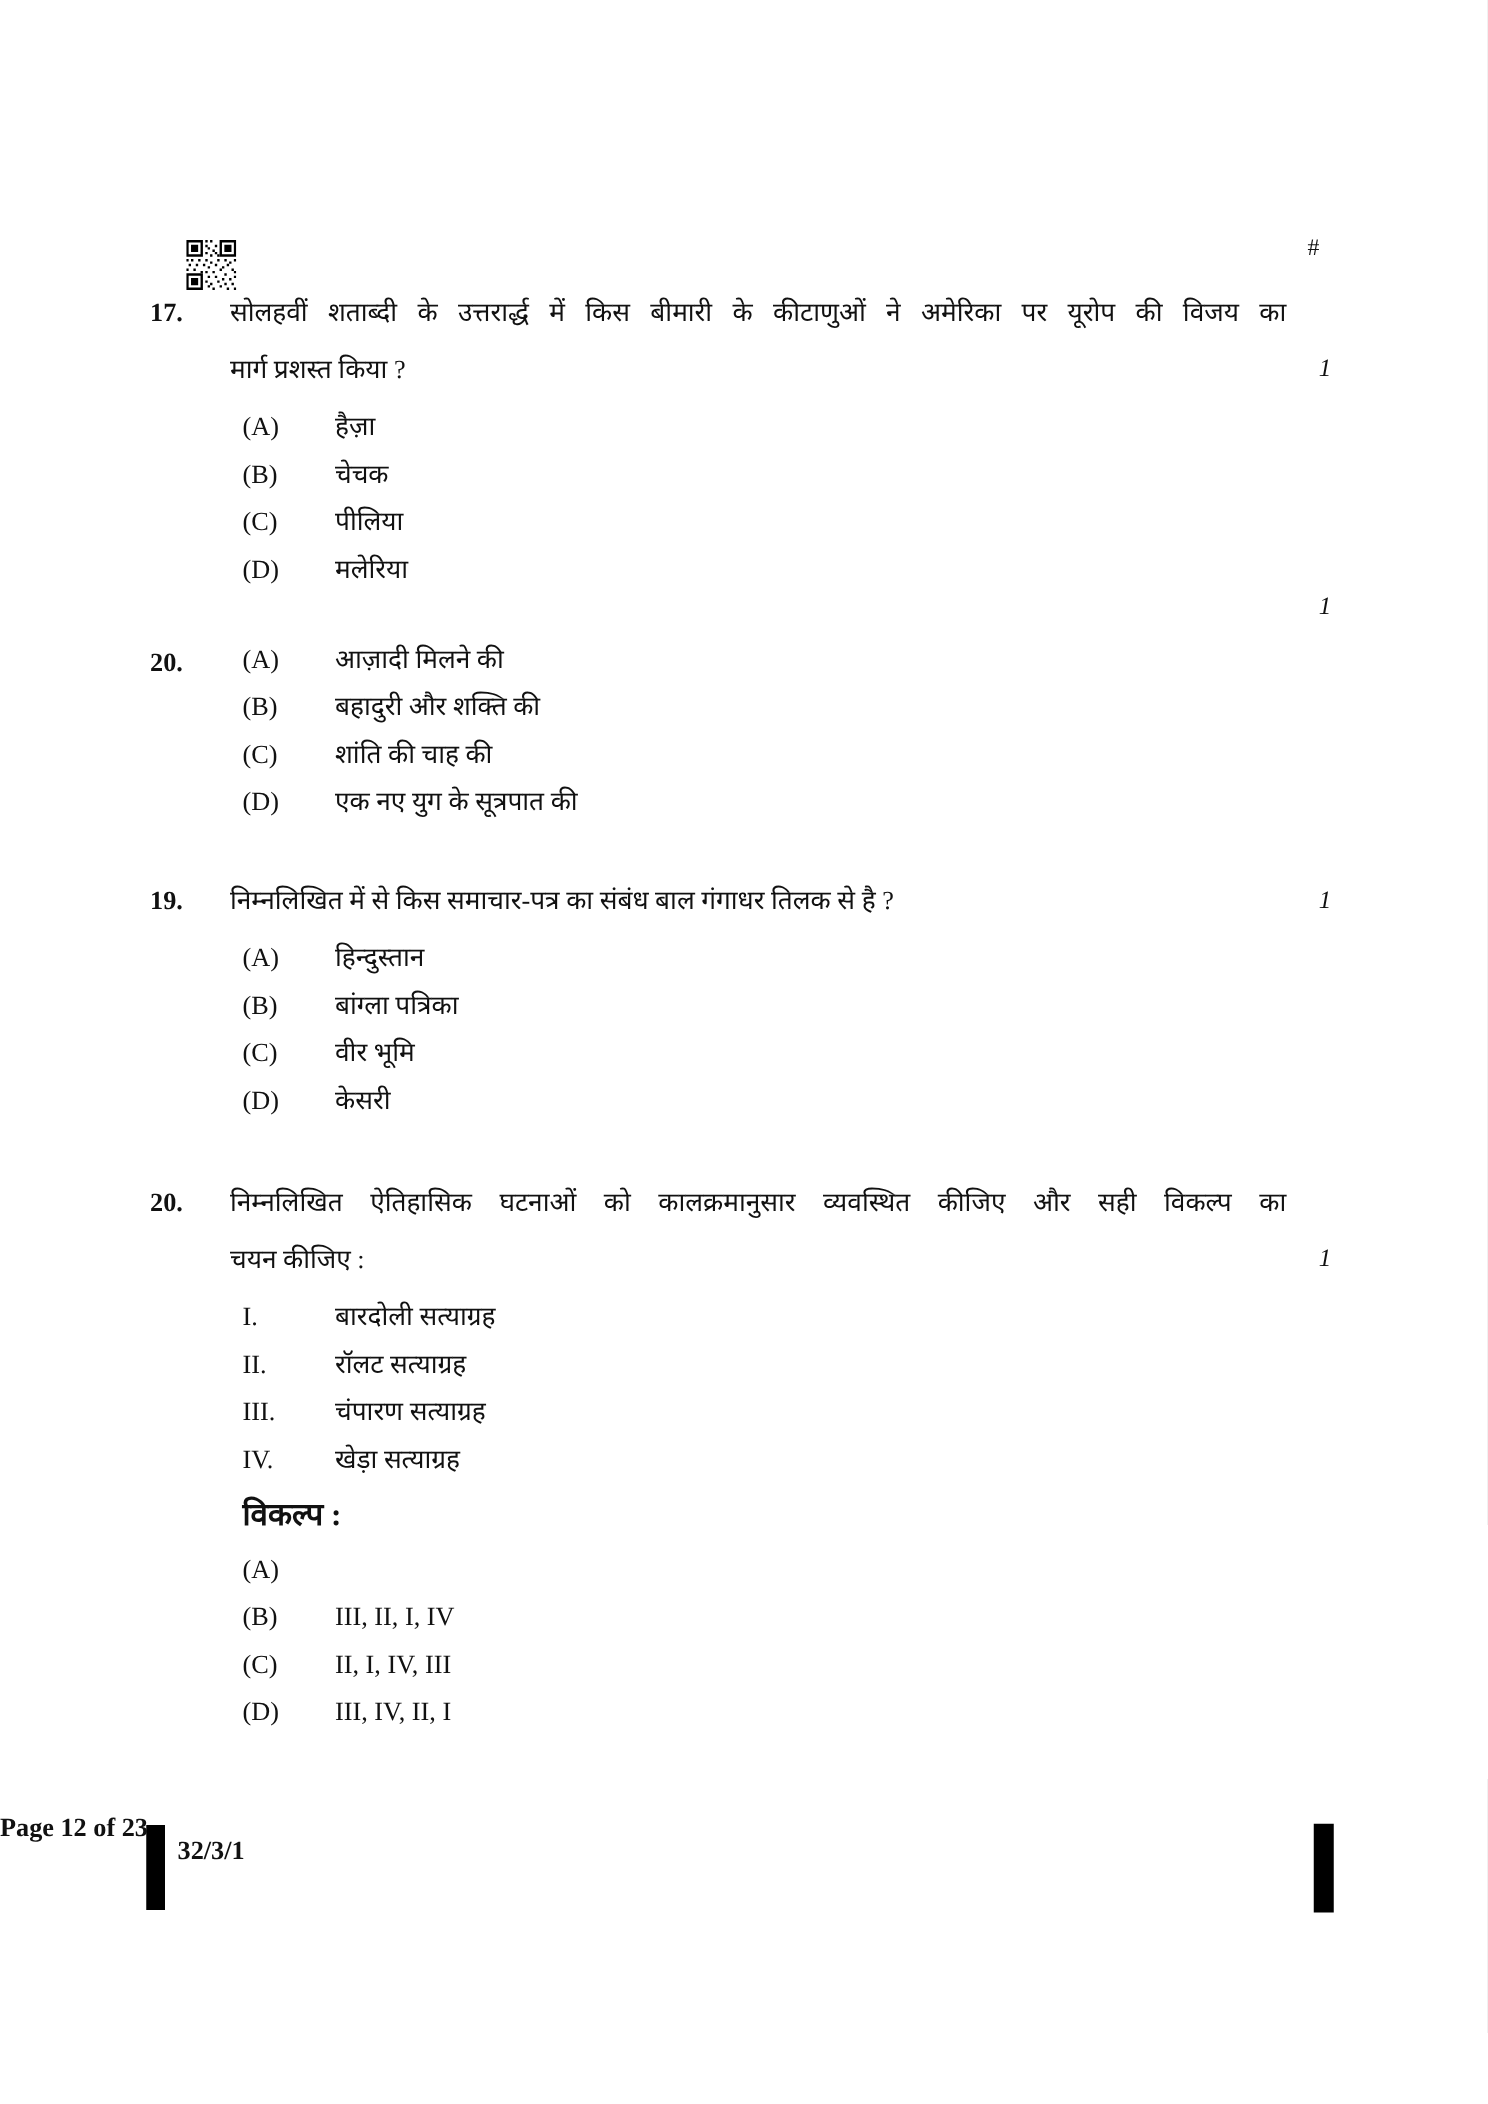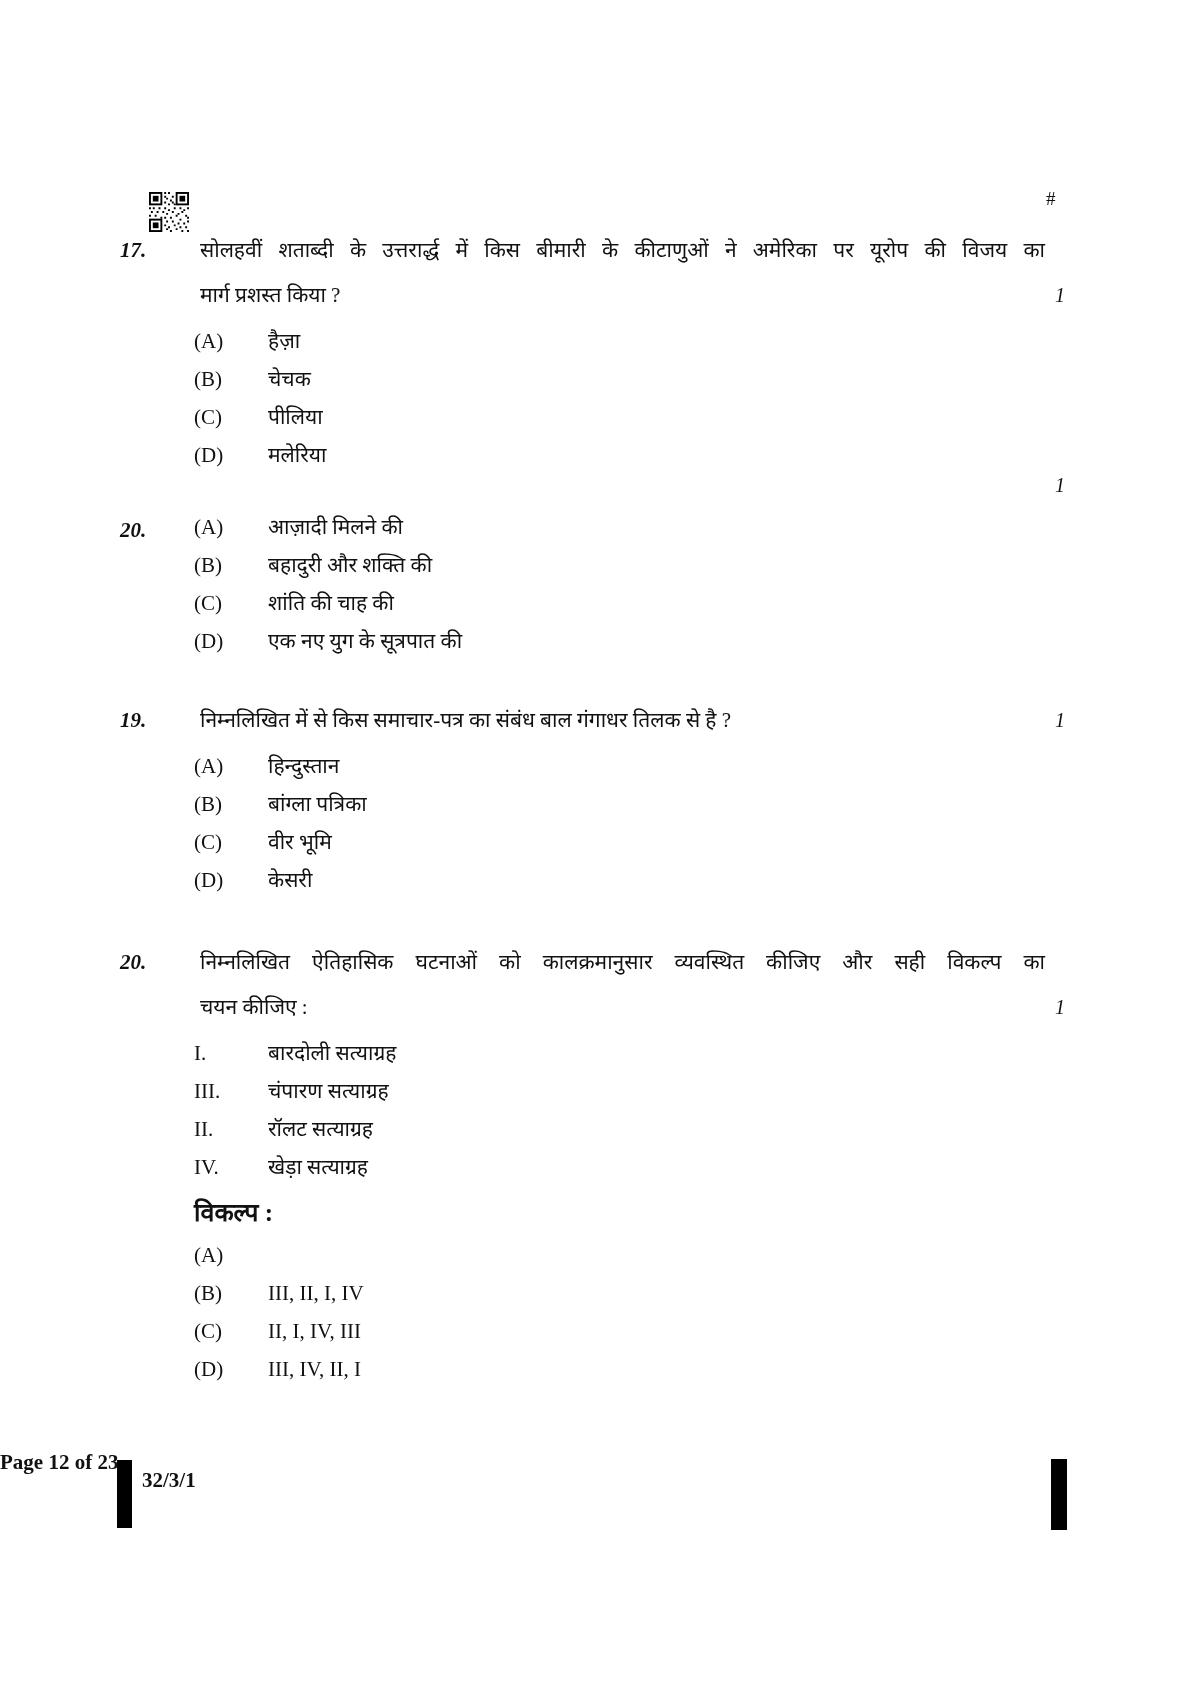--- a/index.html
+++ b/index.html
@@ -12,22 +12,22 @@
     color: #111;
     overflow: hidden;
   }
   .qr { position:absolute; left:149px; top:192px; width:40px; height:40px; }
   .hash { position:absolute; left:1046px; top:188px; font-size:19px; }
 
   .content { position:absolute; left:120px; top:228px; width:945px; }
 
   .question { position:relative; }
   .q-head { position:relative; }
-  .q-num { position:absolute; left:0; top:0; font-weight:bold; font-size:21px; line-height:45px;font-style:italic; }
-  .q-text { margin-left:80px; width:845px; }
+  .q-num { position:absolute; left:0; top:0; font-weight:bold; font-size:21px; line-height:45px; }
+  .q-text { margin-left:64px; width:845px; }
   .q-line { font-size:21px; line-height:45px; white-space:normal; }
   .q-line.justify { text-align:justify; text-align-last:justify; }
   .mark { position:absolute; right:0; bottom:0; font-style:italic; font-size:20px; line-height:45px; }
 
   .options { margin-top:4px; }
   .opt-row { display:flex; font-size:21px; line-height:38px; }
   .opt-label { flex:none; width:74px; margin-left:74px; }
   .opt-text { flex:auto; }
 
   .q18 { margin-top:34px; }
@@ -166,26 +166,26 @@
           <div class="q-line">चयन कीजिए :</div>
         </div>
         <span class="mark">1</span>
       </div>
       <div class="options">
         <div class="opt-row">
           <span class="opt-label">I.</span>
           <span class="opt-text">बारदोली सत्याग्रह</span>
         </div>
         <div class="opt-row">
+          <span class="opt-label">II.</span>
+          <span class="opt-text">रॉलट सत्याग्रह</span>
+        </div>
+        <div class="opt-row">
           <span class="opt-label">III.</span>
           <span class="opt-text">चंपारण सत्याग्रह</span>
-        </div>
-        <div class="opt-row">
-          <span class="opt-label">II.</span>
-          <span class="opt-text">रॉलट सत्याग्रह</span>
         </div>
         <div class="opt-row">
           <span class="opt-label">IV.</span>
           <span class="opt-text">खेड़ा सत्याग्रह</span>
         </div>
       </div>
       <div class="options-heading">विकल्प :</div>
       <div class="options">
         <div class="opt-row">
           <span class="opt-label">(A)</span>

